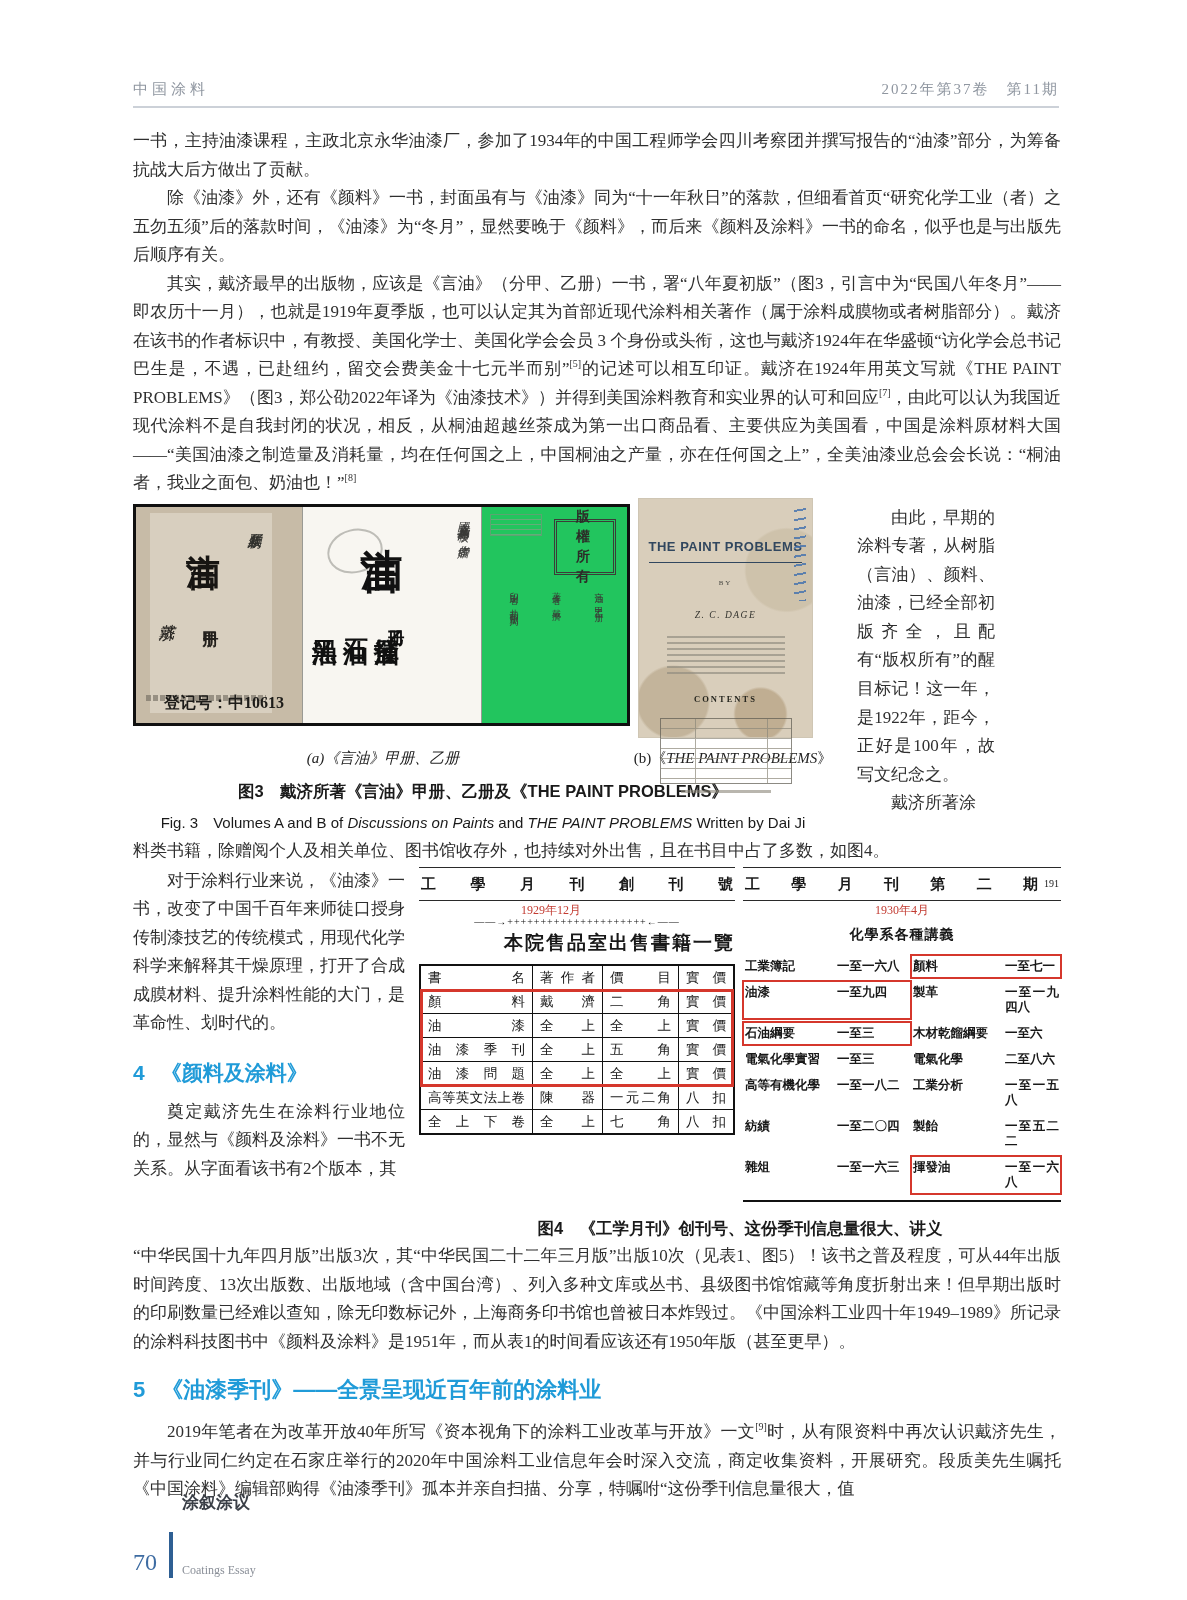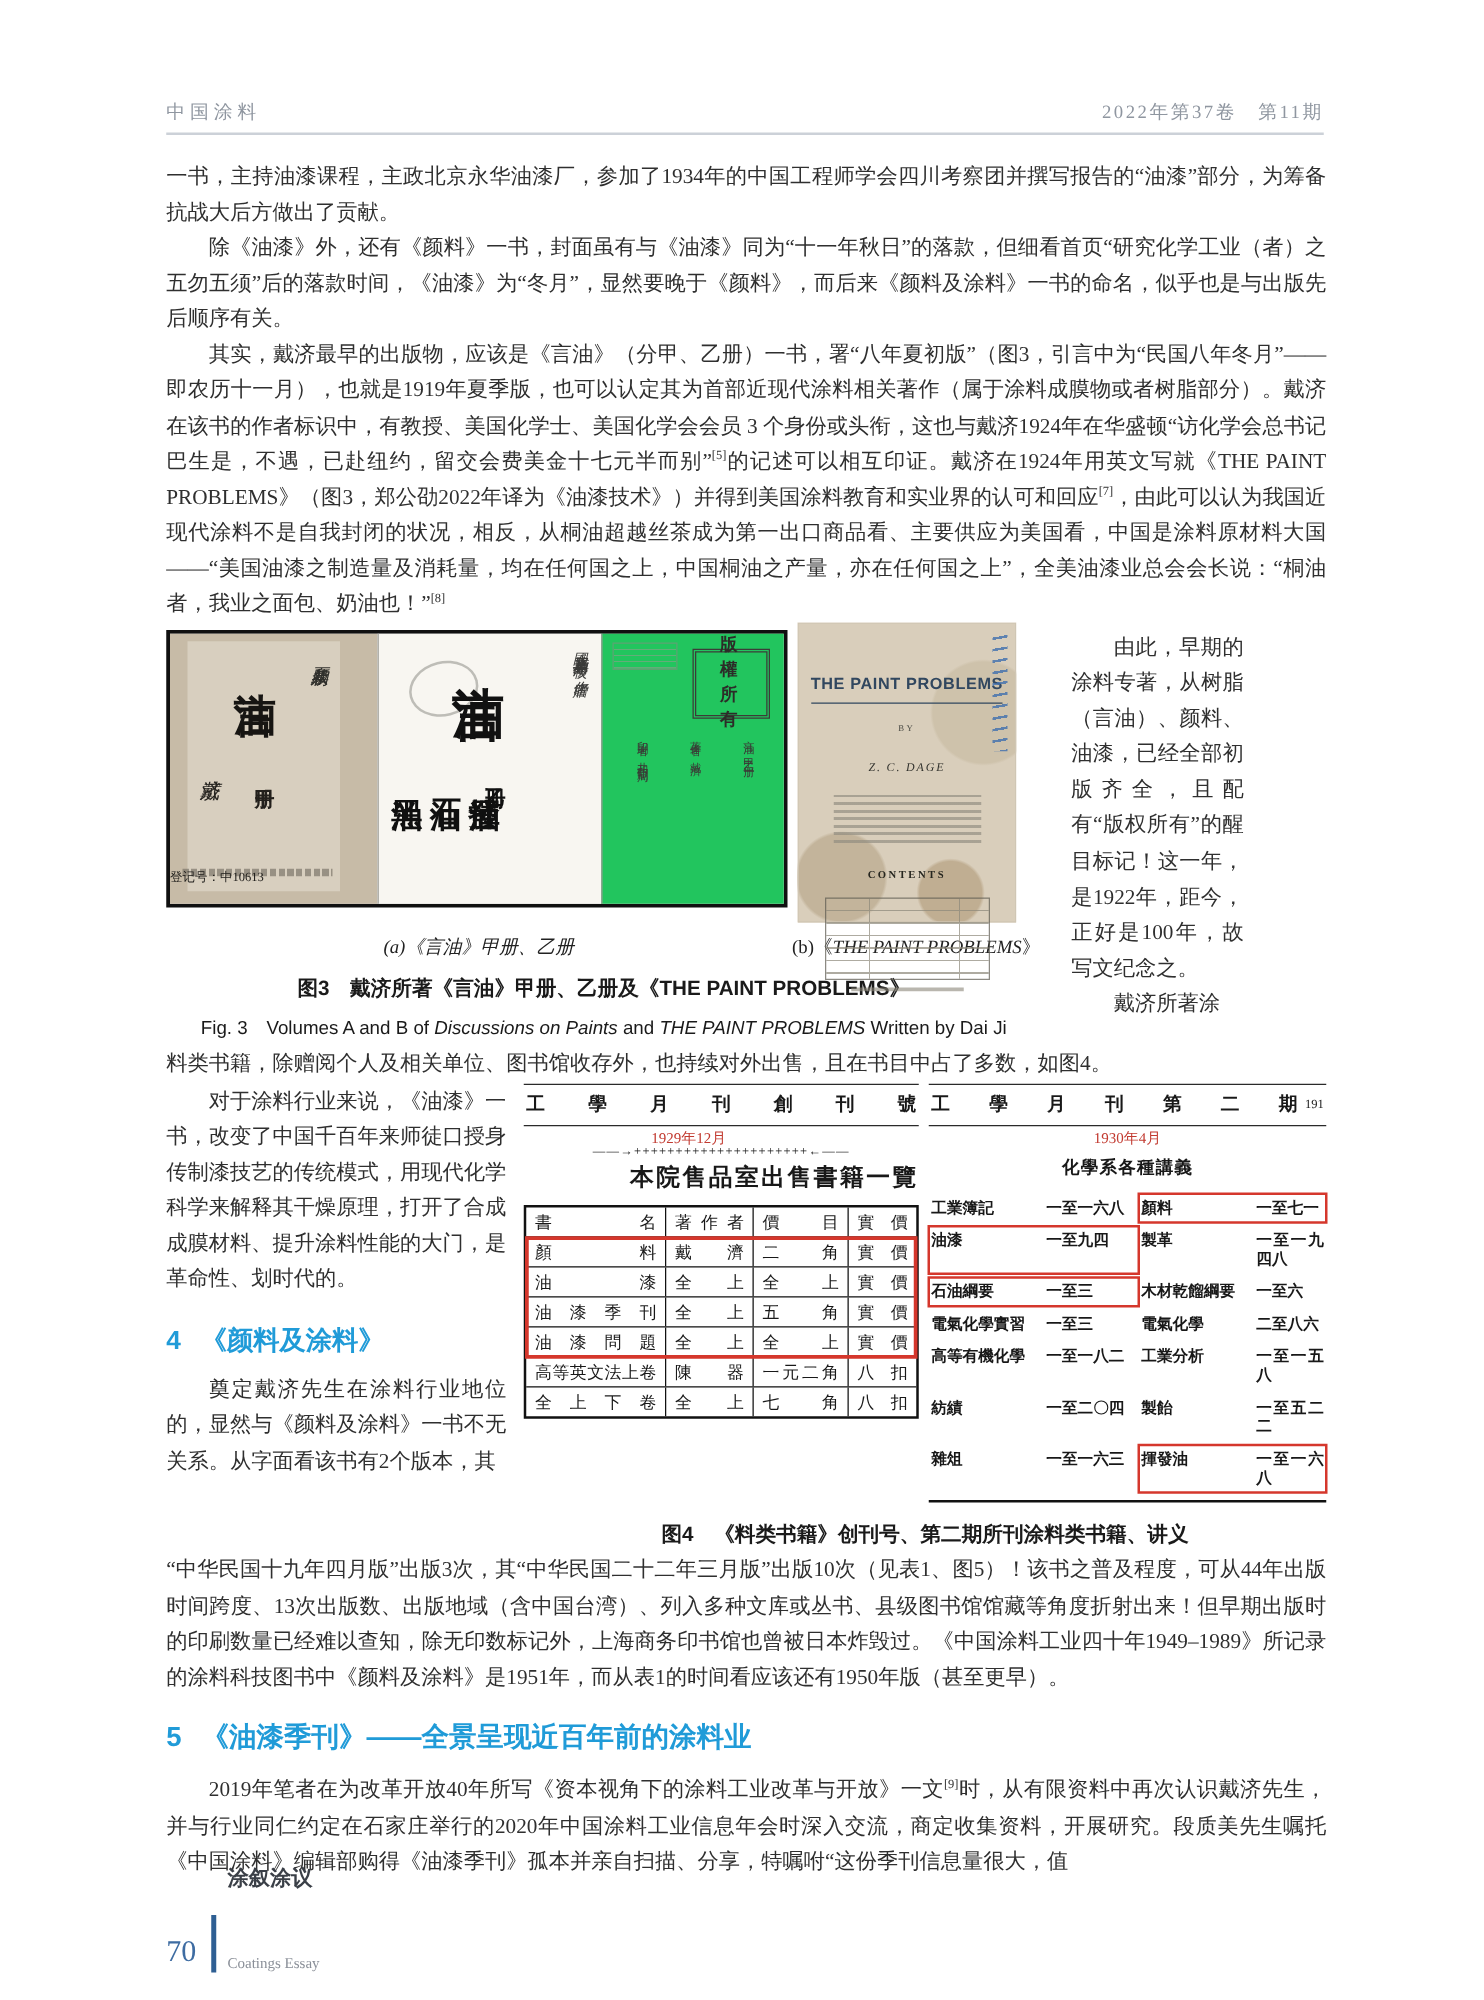--- a/index.html
+++ b/index.html
@@ -22,21 +22,21 @@
   .fig3imgs{display:flex;align-items:flex-start;}
   .fig3a{display:flex;width:497px;height:222px;border:3px solid #101010;box-sizing:border-box;background:#fff;}
   .fp1{width:166px;height:100%;background:#c7bba7;position:relative;overflow:hidden;}
   .fp1 .sheet{position:absolute;left:14px;top:6px;right:30px;bottom:10px;background:#d8cfbf;}
   .fp1-ed{position:absolute;right:34px;top:16px;writing-mode:vertical-rl;font-size:14px;color:#30302c;font-style:italic;}
   .fp1-ti{position:absolute;left:52px;top:20px;writing-mode:vertical-rl;font-size:34px;font-weight:bold;color:#171512;}
   .fp1-vo{position:absolute;left:60px;top:112px;writing-mode:vertical-rl;font-size:16px;font-weight:bold;color:#23201c;}
   .fp1-au{position:absolute;left:16px;top:104px;writing-mode:vertical-rl;font-size:16px;color:#262420;font-style:italic;}
   .fp1-lib{position:absolute;left:10px;bottom:22px;width:120px;height:6px;
            background:repeating-linear-gradient(90deg,#6d675c 0 5px,transparent 5px 7px);opacity:.6;}
-  .fp1-reg{position:absolute;left:0;bottom:5px;font-size:10px;color:#1d1c19;}
+  .fp1-reg{position:absolute;left:28px;bottom:5px;font-size:16px;color:#1d1c19;font-weight:bold;}
   .fp2{flex:1;height:100%;background:#f8f6f1;position:relative;border-left:1px solid #9a9a94;overflow:hidden;}
   .fp2-ti{position:absolute;left:64px;top:8px;writing-mode:vertical-rl;font-size:42px;font-weight:900;color:#111;}
   .fp2-vol{position:absolute;left:78px;top:110px;writing-mode:vertical-rl;font-size:17px;font-weight:bold;color:#111;}
   .fp2-items{position:absolute;left:6px;top:112px;display:flex;flex-direction:row-reverse;}
   .fp2-items .vword{writing-mode:vertical-rl;font-size:25px;font-weight:900;color:#101010;margin:0 3px;line-height:1;}
   .fp2-stamp{position:absolute;left:24px;top:22px;width:52px;height:40px;border:2px solid #83837d;
              border-radius:50%;transform:rotate(-14deg);opacity:.5;}
   .fp2-script{position:absolute;right:4px;top:6px;writing-mode:vertical-rl;font-size:11.5px;color:#3a3a38;
               font-style:italic;height:205px;letter-spacing:1px;}
   .fp3{width:145px;height:100%;background:#22c55e;position:relative;border-left:1px solid #9a9a94;}
@@ -332,21 +332,21 @@
                     <span class="en">雜俎</span>
                     <span class="ev">一至一六三</span>
                   </div>
                 <div class="pair boxed">
                     <span class="en">揮發油</span>
                     <span class="ev">一至一六八</span>
                   </div>
               </div>
             </div>
           </div>
-          <div class="fig4zh">图4　《料类书籍》创刊号、第二期所刊涂料类书籍、讲义</div>
+          <div class="fig4zh">图4　《工学月刊》创刊号、这份季刊信息量很大、讲义</div>
         </div>
       </div>
     </div>
 
     <p>“中华民国十九年四月版”出版3次，其“中华民国二十二年三月版”出版10次（见表1、图5）！该书之普及程度，可从44年出版时间跨度、13次出版数、出版地域（含中国台湾）、列入多种文库或丛书、县级图书馆馆藏等角度折射出来！但早期出版时的印刷数量已经难以查知，除无印数标记外，上海商务印书馆也曾被日本炸毁过。《中国涂料工业四十年1949–1989》所记录的涂料科技图书中《颜料及涂料》是1951年，而从表1的时间看应该还有1950年版（甚至更早）。</p>
 
     <div class="h5">
       <span class="num">5</span><span>《油漆季刊》——全景呈现近百年前的涂料业</span>
     </div>
 

